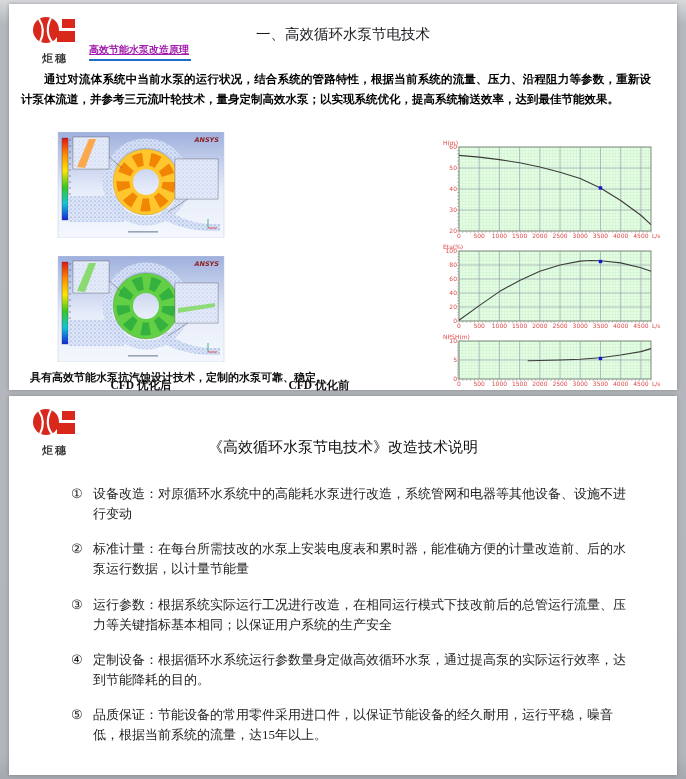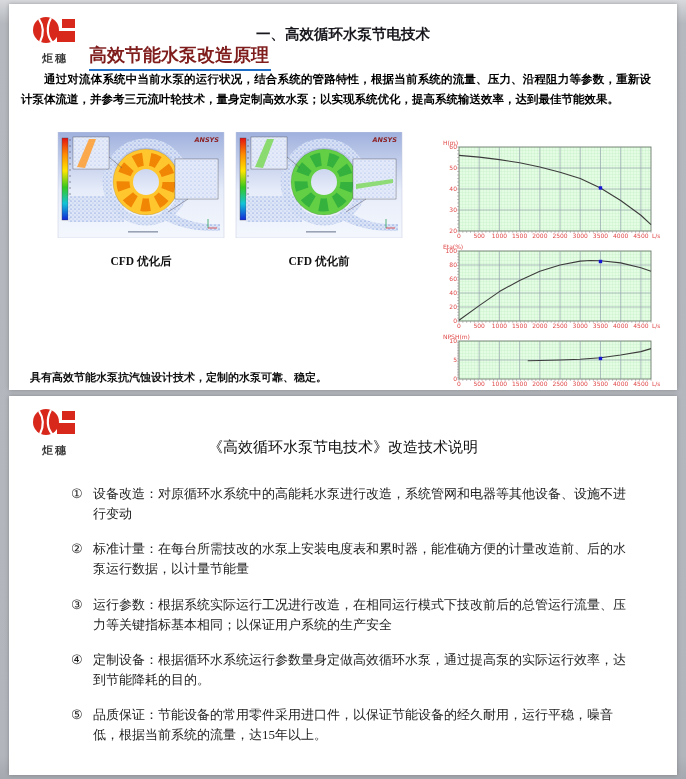--- a/index.html
+++ b/index.html
@@ -10,29 +10,29 @@
   .page1{left:9px;top:4px;width:668px;height:386px;}
   .page2{left:9px;top:396px;width:668px;height:379px;}
 
   
   .logo{position:absolute;left:18px;top:10px;width:56px;text-align:center;}
   .logo .logo-label{display:block;margin-top:1px;font-size:11px;font-weight:bold;
                     letter-spacing:2px;color:#3a3a3a;font-family:Liberation Mono, monospace;}
 
   
   .p1-title{position:absolute;left:0;right:0;top:21px;text-align:center;
-            font-size:14.5px;font-weight:bold;color:#17171d;}
-  .p1-subtitle{position:absolute;left:80px;top:39px;font-size:18px;font-weight:bold;
-               color:#7f1d1d;border-bottom:2px solid #1e6ec8;padding:0 2px 2px 0;}
+            font-size:14.5px;font-weight:normal;color:#17171d;}
+  .p1-subtitle{position:absolute;left:80px;top:39px;font-size:10px;font-weight:bold;
+               color:#a21caf;border-bottom:2px solid #1e6ec8;padding:0 2px 2px 0;text-decoration:underline;}
   .p1-intro{position:absolute;left:12px;top:66px;width:630px;font-size:11.5px;
             font-weight:bold;line-height:1.72;color:#000;text-indent:2em;text-align:justify;}
   .left-col{position:absolute;left:20px;top:118px;width:412px;}
   .p1-body{font-family:"Liberation Serif",serif;font-size:11px;line-height:1.75;
            color:#1c1c1c;text-indent:2em;text-align:justify;margin:0;}
-  .cfd-row{display:flex;gap:10px;margin:10px 0 16px 28px;}
+  .cfd-row{display:flex;gap:18px;margin:10px 0 16px 28px;flex-direction:column;}
   .cfd{display:block;}
   .cfd-captions{display:flex;gap:10px;margin:4px 0 0 28px;}
   .cfd-captions span{width:168px;text-align:center;font-family:"Liberation Serif",serif;
                      font-weight:bold;font-size:11.5px;color:#111;}
   .p1-footnote{position:absolute;left:21px;top:366px;font-size:11px;font-weight:bold;color:#111;}
   .charts{position:absolute;left:432px;top:134px;width:226px;}
   .charts svg{display:block;}
   .tick{font:6px "DejaVu Sans",sans-serif;fill:#e04848;}
   .axis-label{font:6px "DejaVu Sans",sans-serif;fill:#e04848;}
   .cfd-brand{font:italic bold 6.5px "DejaVu Sans",sans-serif;fill:#8c1f1f;}

